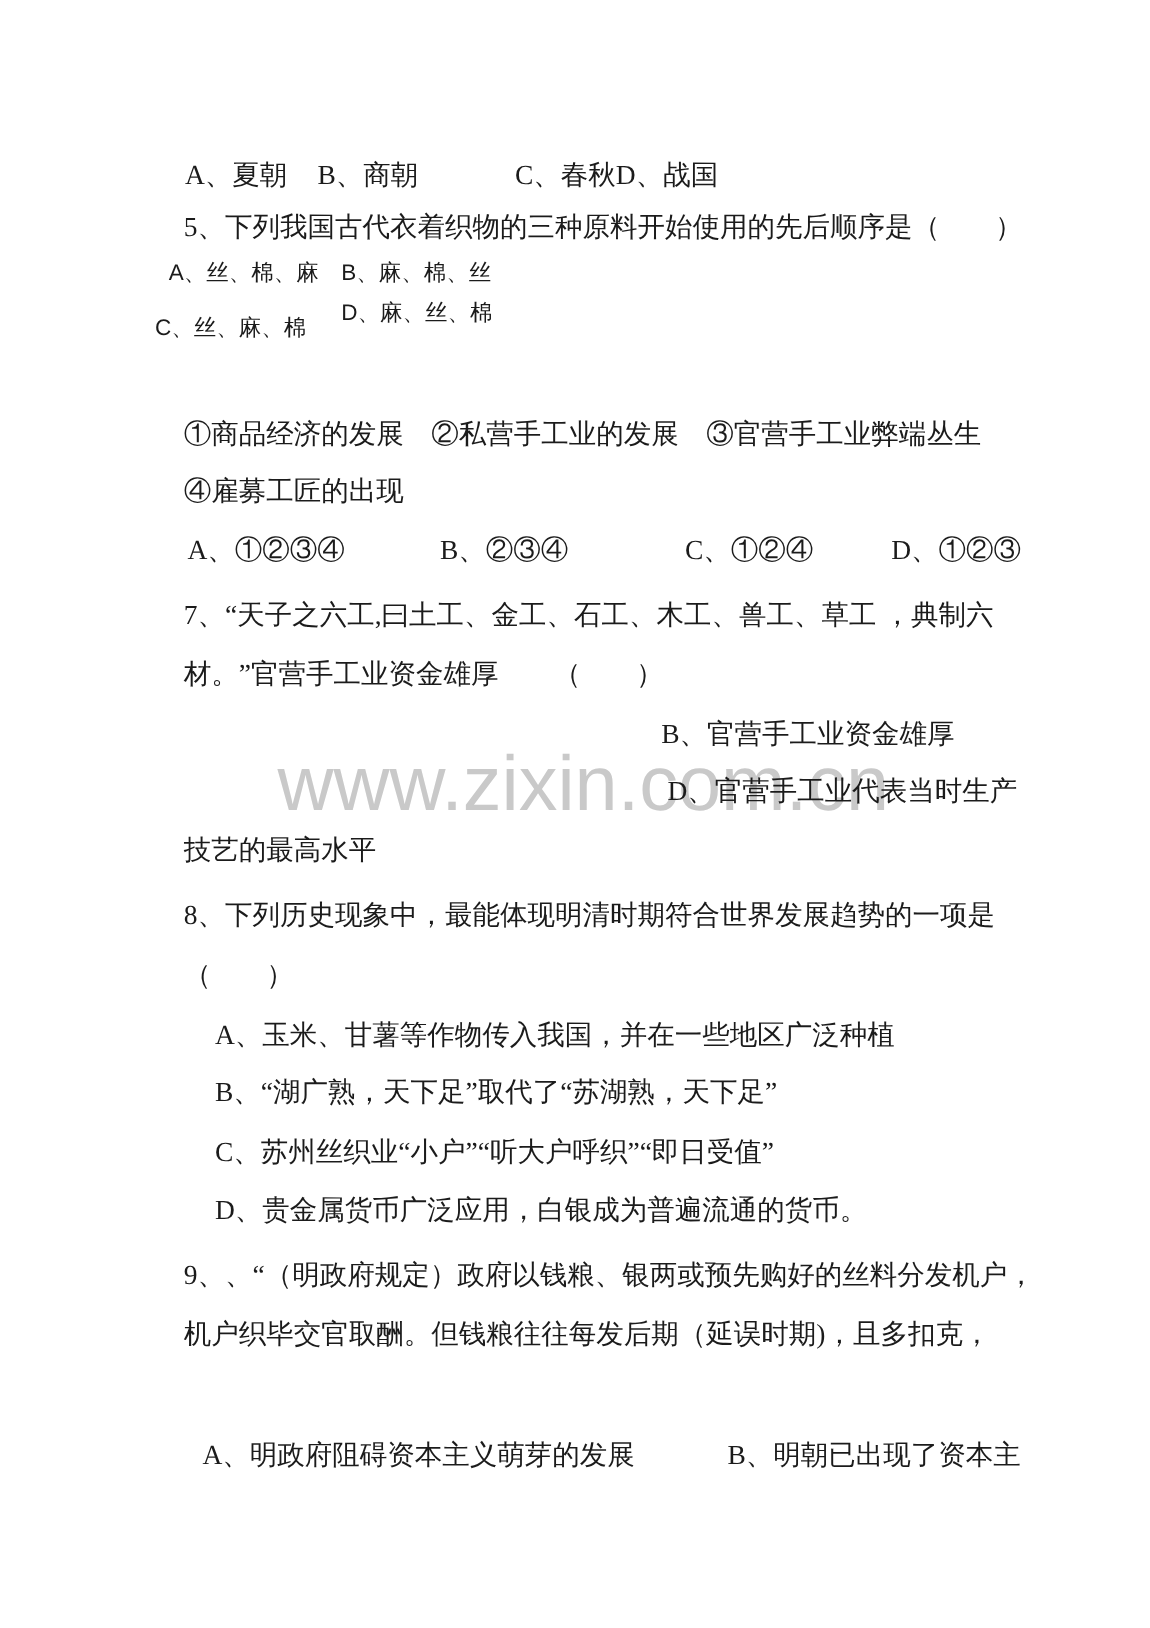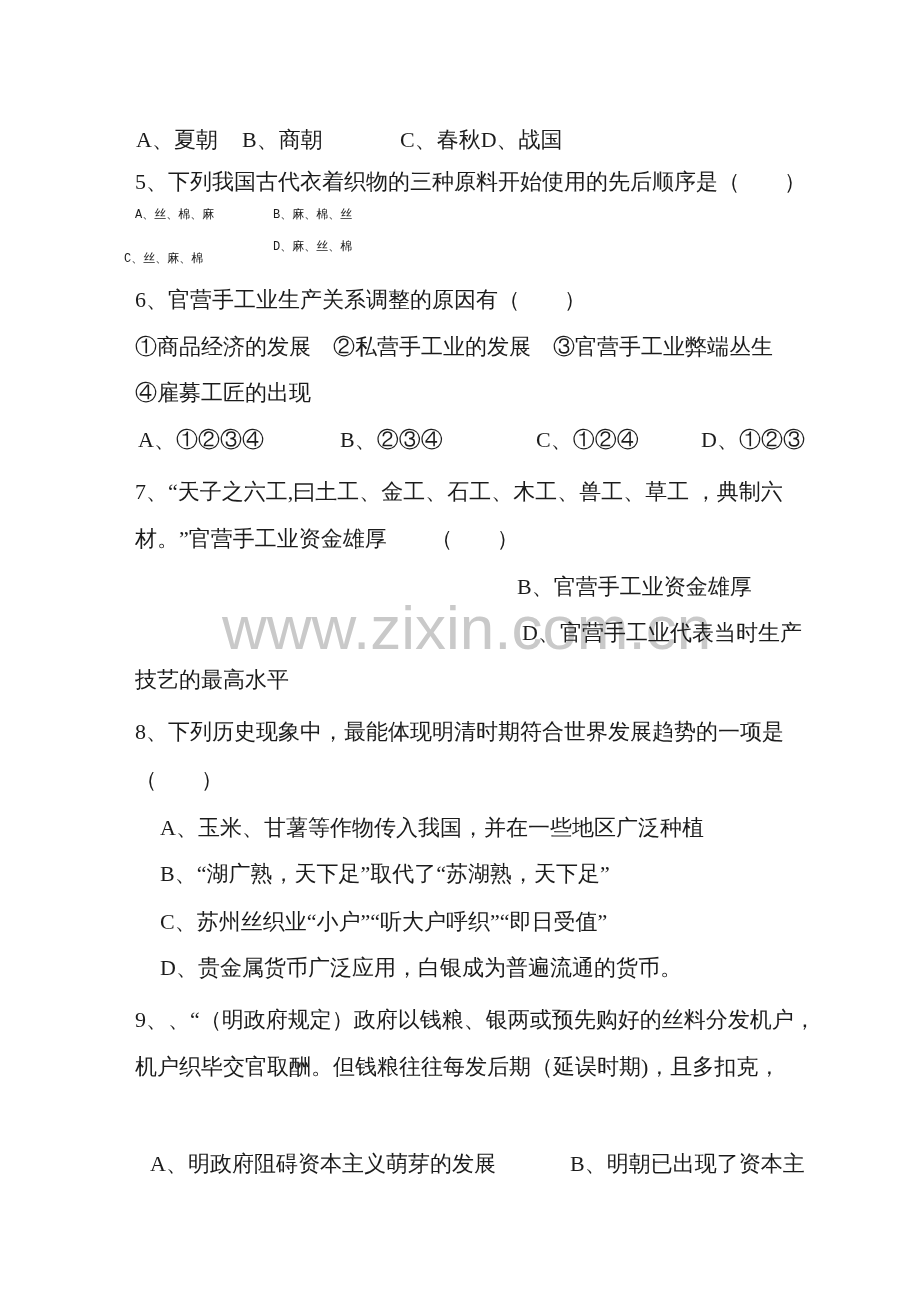--- a/index.html
+++ b/index.html
@@ -10,28 +10,29 @@
     overflow:hidden;
     font-family:"Liberation Serif","DejaVu Serif",serif;
   }
   .t{
     position:absolute;
     font-size:22px;
     line-height:1.1;
     color:#1b1b1b;
     white-space:pre;
     font-family:"Liberation Serif","DejaVu Serif",serif;
+    margin-left:12px;
   }
   .s{
     position:absolute;
-    font-size:12px;
+    font-size:18px;
     line-height:1.1;
     color:#1b1b1b;
     white-space:pre;
-    font-family:Liberation Mono, monospace;
+    font-family:Liberation Sans, sans-serif;
   }
   .wm{
     position:absolute;
     left:222px;top:597px;
     font-family:"Liberation Sans","DejaVu Sans",sans-serif;
     font-size:62px;
     line-height:1;
     color:#c9c9c9;
     letter-spacing:0px;
     white-space:pre;
@@ -48,21 +49,20 @@
   <span class="t" style="left:136px;top:128px;">A、夏朝</span>
   <span class="t" style="left:242px;top:128px;">B、商朝</span>
   <span class="t" style="left:400px;top:128px;">C、春秋D、战国</span>
 
   <span class="t" style="left:135px;top:170px;">5、下列我国古代衣着织物的三种原料开始使用的先后顺序是（　　）</span>
   <span class="s" style="left:135px;top:209px;">A、丝、棉、麻</span>
   <span class="s" style="left:273px;top:209px;">B、麻、棉、丝</span>
   <span class="s" style="left:124px;top:241px;margin-top:12px;">C、丝、麻、棉</span>
   <span class="s" style="left:273px;top:241px;">D、麻、丝、棉</span>
 
-  <span class="t" style="left:135px;top:288px;">6、官营手工业生产关系调整的原因有（　　）</span>
   <span class="t" style="left:135px;top:335px;">①商品经济的发展　②私营手工业的发展　③官营手工业弊端丛生</span>
   <span class="t" style="left:135px;top:381px;">④雇募工匠的出现</span>
   <span class="t" style="left:138px;top:428px;">A、①②③④</span>
   <span class="t" style="left:340px;top:428px;">B、②③④</span>
   <span class="t" style="left:536px;top:428px;">C、①②④</span>
   <span class="t" style="left:701px;top:428px;">D、①②③</span>
 
   <span class="t" style="left:135px;top:480px;">7、“天子之六工,曰土工、金工、石工、木工、兽工、草工 ，典制六</span>
   <span class="t" style="left:135px;top:527px;">材。”官营手工业资金雄厚　　（　　）</span>
   <span class="t" style="left:517px;top:575px;">B、官营手工业资金雄厚</span>

